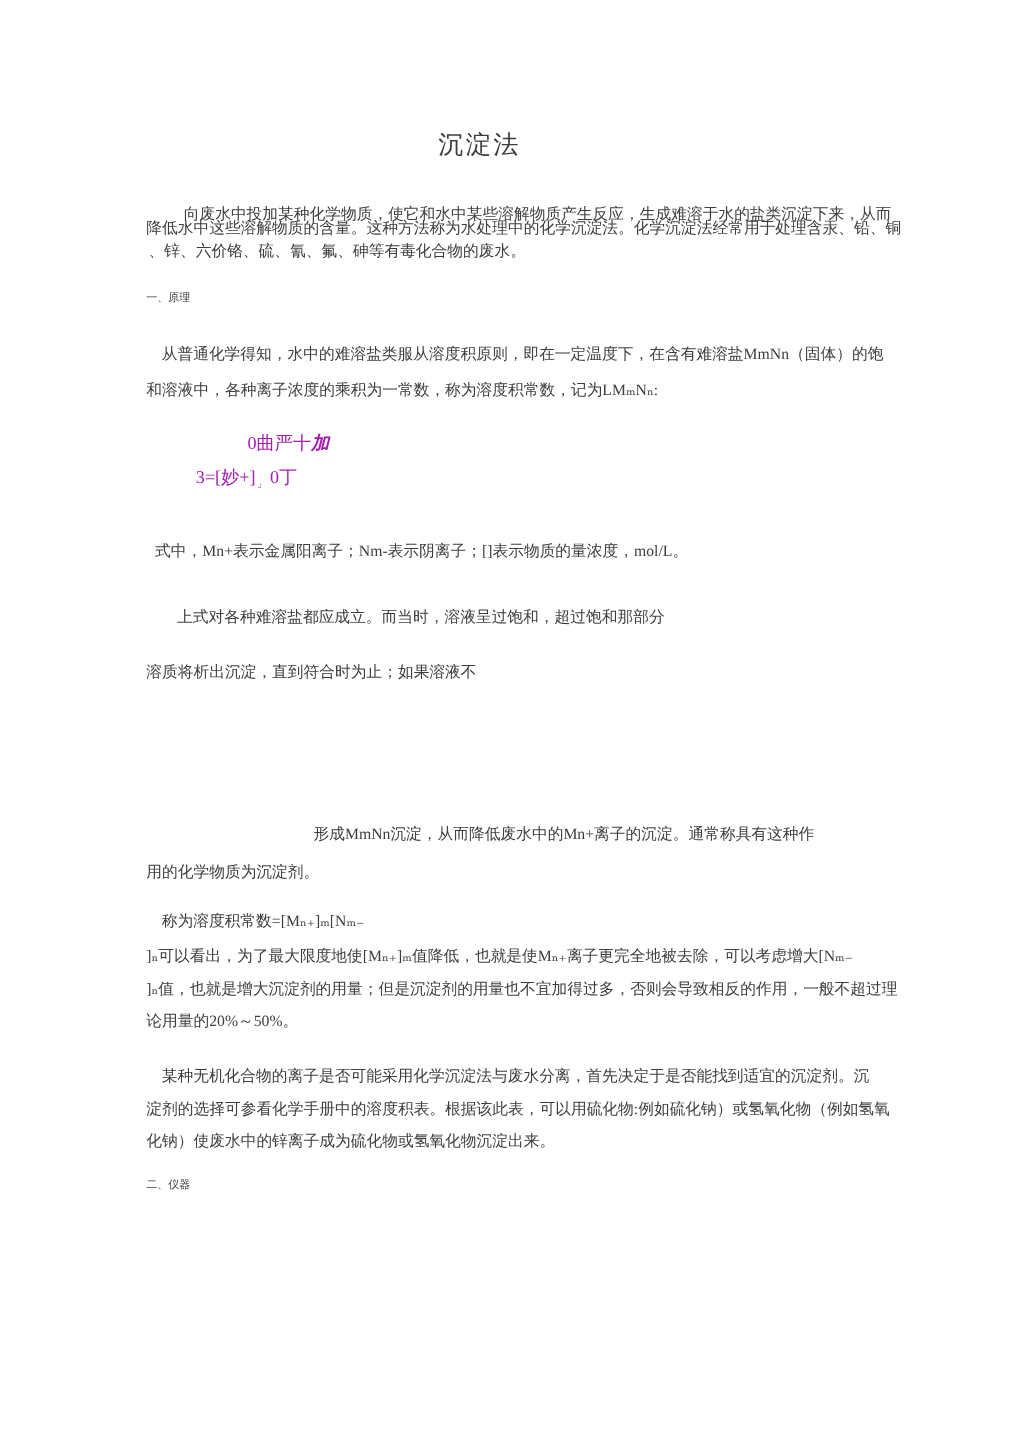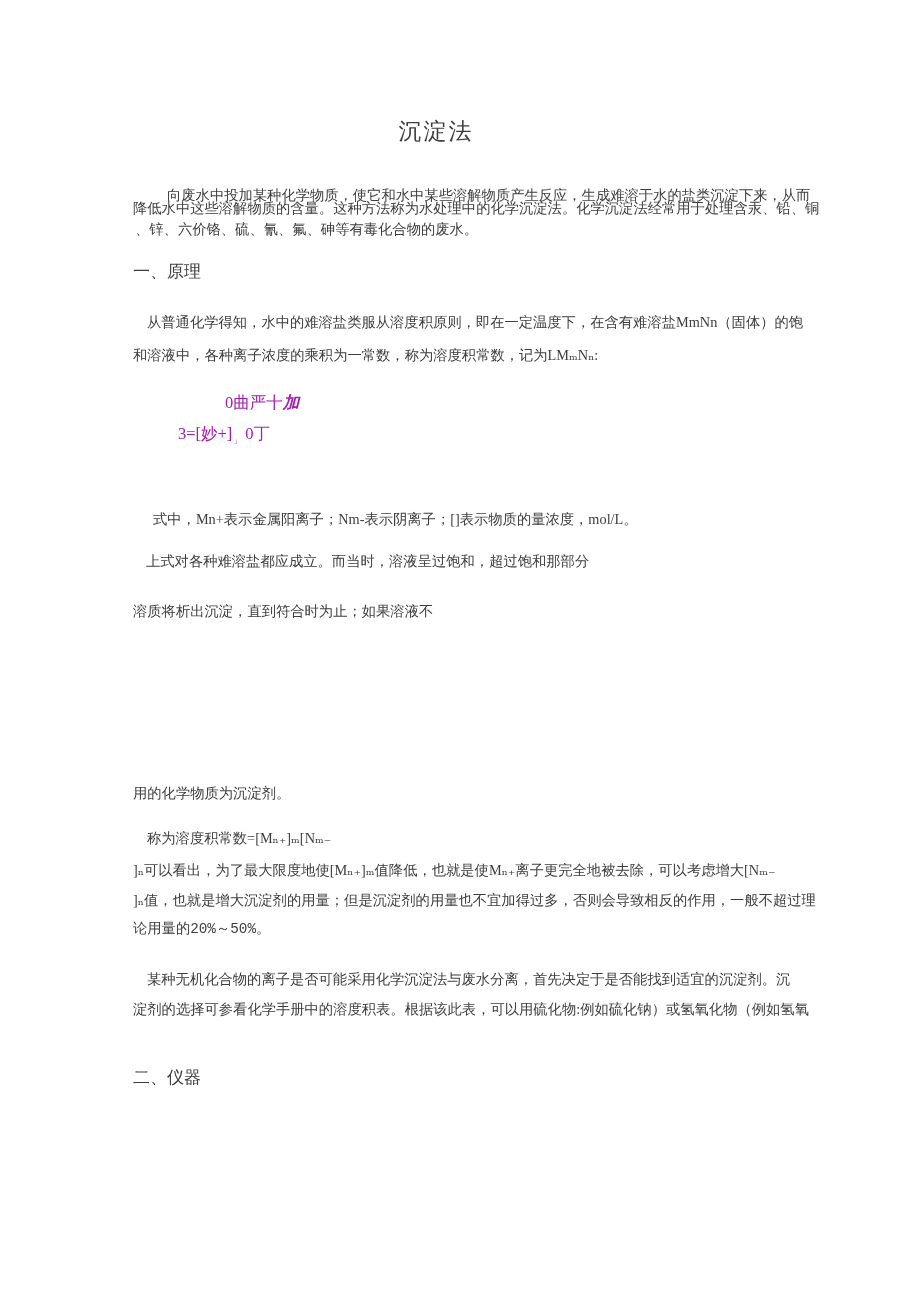--- a/index.html
+++ b/index.html
@@ -29,21 +29,21 @@
   }
   .line {
     position: absolute;
     font-size: 14.3px;
     line-height: 19px;
     white-space: nowrap;
     color: #3d3d3d;
   }
   .heading {
     position: absolute;
-    font-size: 17px;
+    font-size: 10px;
     line-height: 19px;
     white-space: nowrap;
     color: #3d3d3d;
   }
   .formula {
     position: absolute;
     font-size: 16.5px;
     line-height: 20px;
     white-space: nowrap;
     color: #a21caf;
@@ -69,32 +69,34 @@
 
   <div class="heading" style="left:133px; top:262px;">一、原理</div>
 
   <div class="line" style="left:147px; top:313px;">从普通化学得知，水中的难溶盐类服从溶度积原则，即在一定温度下，在含有难溶盐MmNn（固体）的饱</div>
   <div class="line" style="left:133px; top:346px;">和溶液中，各种离子浓度的乘积为一常数，称为溶度积常数，记为LMₘNₙ:</div>
 
   <div class="formula" style="left:225px; top:393px;"><span>0曲严十</span><span class="ital">加</span></div>
 
   <div class="formula" style="left:178px; top:424px;"><span>3=[妙+]</span><span class="subm">」</span><span>0丁</span></div>
 
-  <div class="line" style="left:153px; top:492px;margin-top:18px;">式中，Mn+表示金属阳离子；Nm-表示阴离子；[]表示物质的量浓度，mol/L。</div>
+  <div class="line" style="left:141px; top:492px;">式中，Mn+表示金属阳离子；Nm-表示阴离子；[]表示物质的量浓度，mol/L。</div>
 
-  <div class="line" style="left:146px; top:552px;">上式对各种难溶盐都应成立。而当时，溶液呈过饱和，超过饱和那部分</div>
+  <div class="line" style="left:161px; top:552px;">上式对各种难溶盐都应成立。而当时，溶液呈过饱和，超过饱和那部分</div>
 
   <div class="line" style="left:133px; top:602px;">溶质将析出沉淀，直到符合时为止；如果溶液不</div>
 
 
+  <div class="line" style="left:285px; top:750px;">形成MmNn沉淀，从而降低废水中的Mn+离子的沉淀。通常称具有这种作</div>
   <div class="line" style="left:133px; top:784px;">用的化学物质为沉淀剂。</div>
 
   <div class="line" style="left:147px; top:829px;">称为溶度积常数=[Mₙ₊]ₘ[Nₘ₋</div>
   <div class="line" style="left:133px; top:861px;">]ₙ可以看出，为了最大限度地使[Mₙ₊]ₘ值降低，也就是使Mₙ₊离子更完全地被去除，可以考虑增大[Nₘ₋</div>
   <div class="line" style="left:133px; top:891px;">]ₙ值，也就是增大沉淀剂的用量；但是沉淀剂的用量也不宜加得过多，否则会导致相反的作用，一般不超过理</div>
-  <div class="line" style="left:133px; top:920px;font-family:Liberation Mono, monospace;">论用量的20%～50%。</div>
+  <div class="line" style="left:133px; top:920px;">论用量的20%～50%。</div>
 
   <div class="line" style="left:147px; top:970px;">某种无机化合物的离子是否可能采用化学沉淀法与废水分离，首先决定于是否能找到适宜的沉淀剂。沉</div>
   <div class="line" style="left:133px; top:1000px;text-align:right;">淀剂的选择可参看化学手册中的溶度积表。根据该此表，可以用硫化物:例如硫化钠）或氢氧化物（例如氢氧</div>
+  <div class="line" style="left:133px; top:1029px;">化钠）使废水中的锌离子成为硫化物或氢氧化物沉淀出来。</div>
 
   <div class="heading" style="left:133px; top:1068px;">二、仪器</div>
 
 </div>
 
 </body></html>

